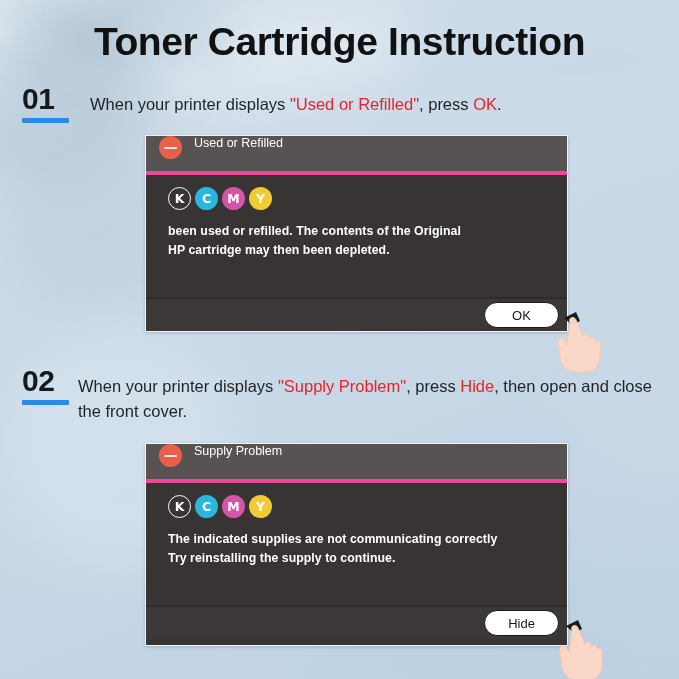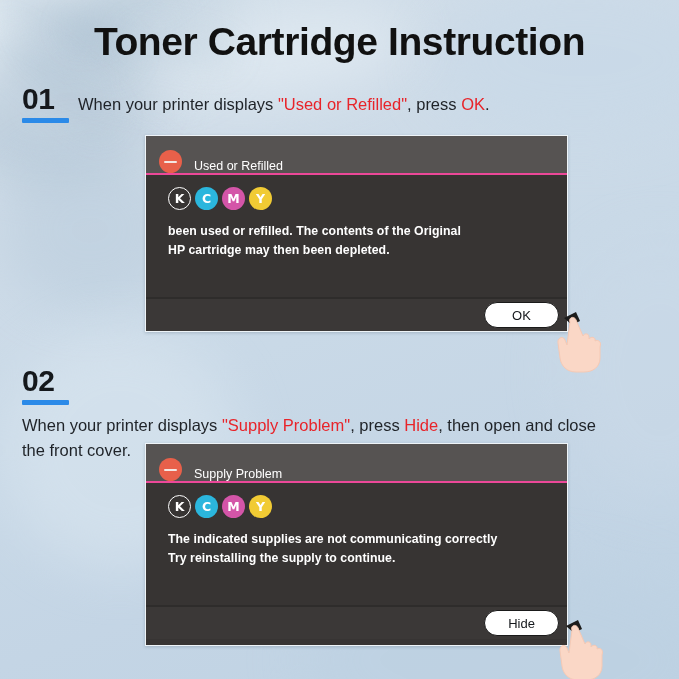--- a/index.html
+++ b/index.html
@@ -62,22 +62,22 @@
   }
 
   
   .step {
     position: absolute;
     left: 22px;
     right: 16px;
     display: flex;
     align-items: flex-start;
   }
-  .step-1 { top: 84px; }
-  .step-2 { top: 366px; flex-direction: column; }
+  .step-1 { top: 84px; gap: 12px; }
+  .step-2 { top: 366px; }
 
   .step-num-wrap {
     flex: 0 0 auto;
     width: 56px;
     padding-top: 0px;
   }
   .step-num {
     font-size: 30px;
     font-weight: bold;
     color: #15181c;
@@ -110,23 +110,23 @@
     border: 1px solid #eef4f8;
     box-shadow: 0 1px 3px rgba(60,80,100,.25);
   }
   .dialog-1 { top: 135px; height: 197px; }
   .dialog-2 { top: 443px; height: 203px; }
 
   .dlg-header {
     height: 39px;
     background: #565352;
     display: flex;
-    align-items: flex-end;
+    align-items: flex-start;
     padding-left: 13px;
-    border-bottom: 2px solid #ec4899;
+    border-bottom: 4px solid #ec4899;
   }
   .alert-icon {
     width: 23px; height: 23px;
     border-radius: 50%;
     background: #e8604a;
     position: relative;
     flex: 0 0 auto;
   }
   .alert-icon::after {
     content: "";

